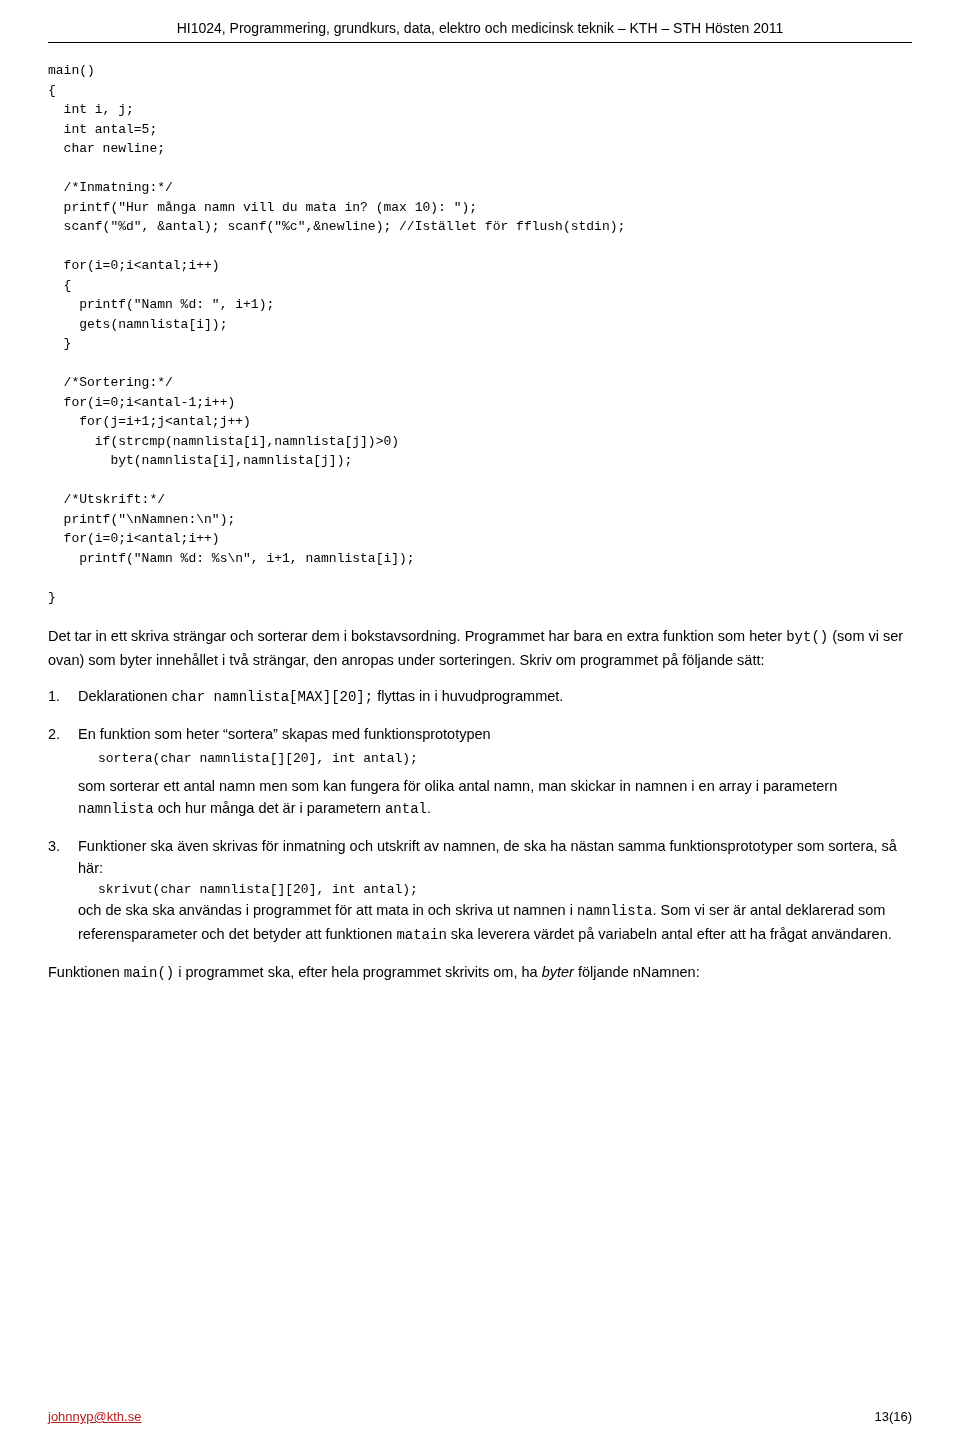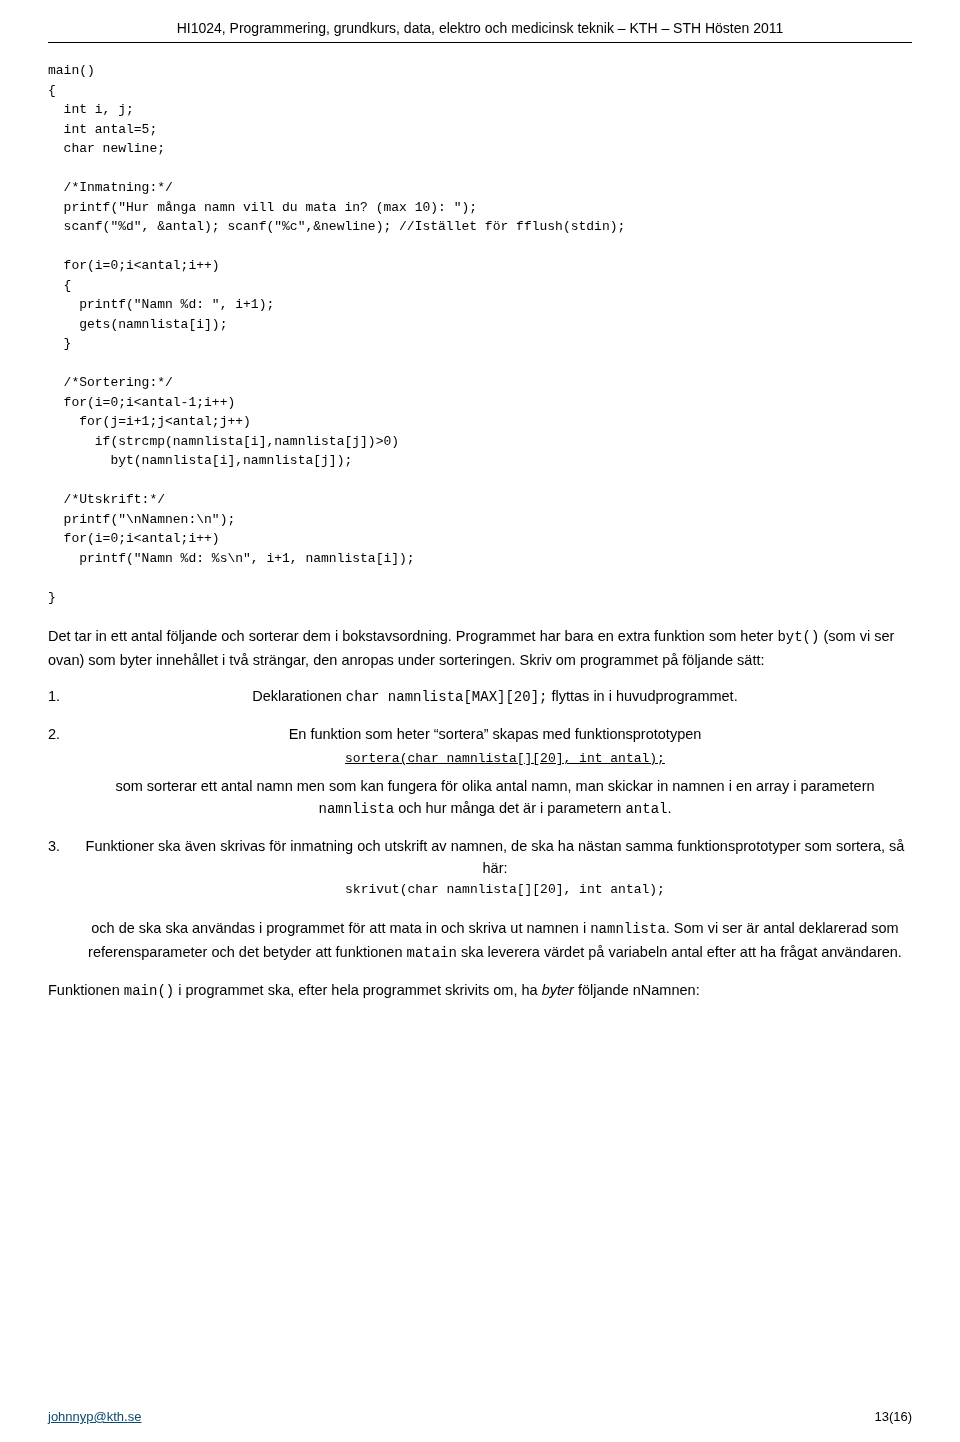--- a/index.html
+++ b/index.html
@@ -76,41 +76,40 @@
       gap: 0;
     }
 
     .list-number {
       min-width: 30px;
       font-weight: normal;
     }
 
     .list-content {
       flex: 1;
-      text-align: center;
     }
 
     .list-content .code-block {
       margin: 4px 0 6px 0;
     }
 
     .footer {
       position: absolute;
       bottom: 18px;
       left: 48px;
       right: 48px;
       display: flex;
       justify-content: space-between;
       align-items: center;
       font-family: Arial, sans-serif;
       font-size: 13px;
     }
 
     .footer a {
-      color: #0c4a6e;
+      color: #b91c1c;
       text-decoration: underline;
     }
 
     em {
       font-style: italic;
     }
   </style>
 </head>
 <body>
 
@@ -143,46 +142,46 @@
         byt(namnlista[i],namnlista[j]);
 
   /*Utskrift:*/
   printf("\nNamnen:\n");
   for(i=0;i&lt;antal;i++)
     printf("Namn %d: %s\n", i+1, namnlista[i]);
 
 }</pre>
 
   <p class="body-text">
-    <span>Det tar in ett antal följande och sorterar dem i bokstavsordning. Programmet har bara en extra funktion som heter </span><code class="inline-code">byt()</code><span> (som vi ser ovan) som byter innehållet i två strängar, den anropas under sorteringen. Skriv om programmet på följande sätt:</span>
+    <span>Det tar in ett skriva strängar och sorterar dem i bokstavsordning. Programmet har bara en extra funktion som heter </span><code class="inline-code">byt()</code><span> (som vi ser ovan) som byter innehållet i två strängar, den anropas under sorteringen. Skriv om programmet på följande sätt:</span>
   </p>
 
   <ol class="numbered-list">
 
     <li>
       <span class="list-number">1.</span>
       <div class="list-content">
         <span>Deklarationen </span><code class="inline-code">char namnlista[MAX][20];</code><span> flyttas in i huvudprogrammet.</span>
       </div>
     </li>
 
     <li>
       <span class="list-number">2.</span>
       <div class="list-content">
         <span>En funktion som heter “sortera” skapas med funktionsprototypen</span><br>
-        <pre class="code-block" style="margin:4px 0 6px 20px;text-decoration:underline;">sortera(char namnlista[][20], int antal);</pre>
+        <pre class="code-block" style="margin:4px 0 6px 20px;">sortera(char namnlista[][20], int antal);</pre>
         <span>som sorterar ett antal namn men som kan fungera för olika antal namn, man skickar in namnen i en array i parametern </span><code class="inline-code">namnlista</code><span> och hur många det är i parametern </span><code class="inline-code">antal</code><span>.</span>
       </div>
     </li>
 
     <li>
       <span class="list-number">3.</span>
       <div class="list-content">
         <span>Funktioner ska även skrivas för inmatning och utskrift av namnen, de ska ha nästan samma funktionsprototyper som sortera, så här:</span><br>
-        <pre class="code-block" style="margin:0px 0 18px 20px;">skrivut(char namnlista[][20], int antal);</pre>
+        <pre class="code-block" style="margin:0px 0 0 20px;">skrivut(char namnlista[][20], int antal);</pre>
         <span>och de ska ska användas i programmet för att mata in och skriva ut namnen i </span><code class="inline-code">namnlista</code><span>. Som vi ser är antal deklarerad som referensparameter och det betyder att funktionen </span><code class="inline-code">matain</code><span> ska leverera värdet på variabeln antal efter att ha frågat användaren.</span>
       </div>
     </li>
 
   </ol>
 
   <p class="body-text">
     <span>Funktionen </span><code class="inline-code">main()</code><span> i programmet ska, efter hela programmet skrivits om, ha </span><em>byter</em><span> följande nNamnen:</span>
   </p>
 

